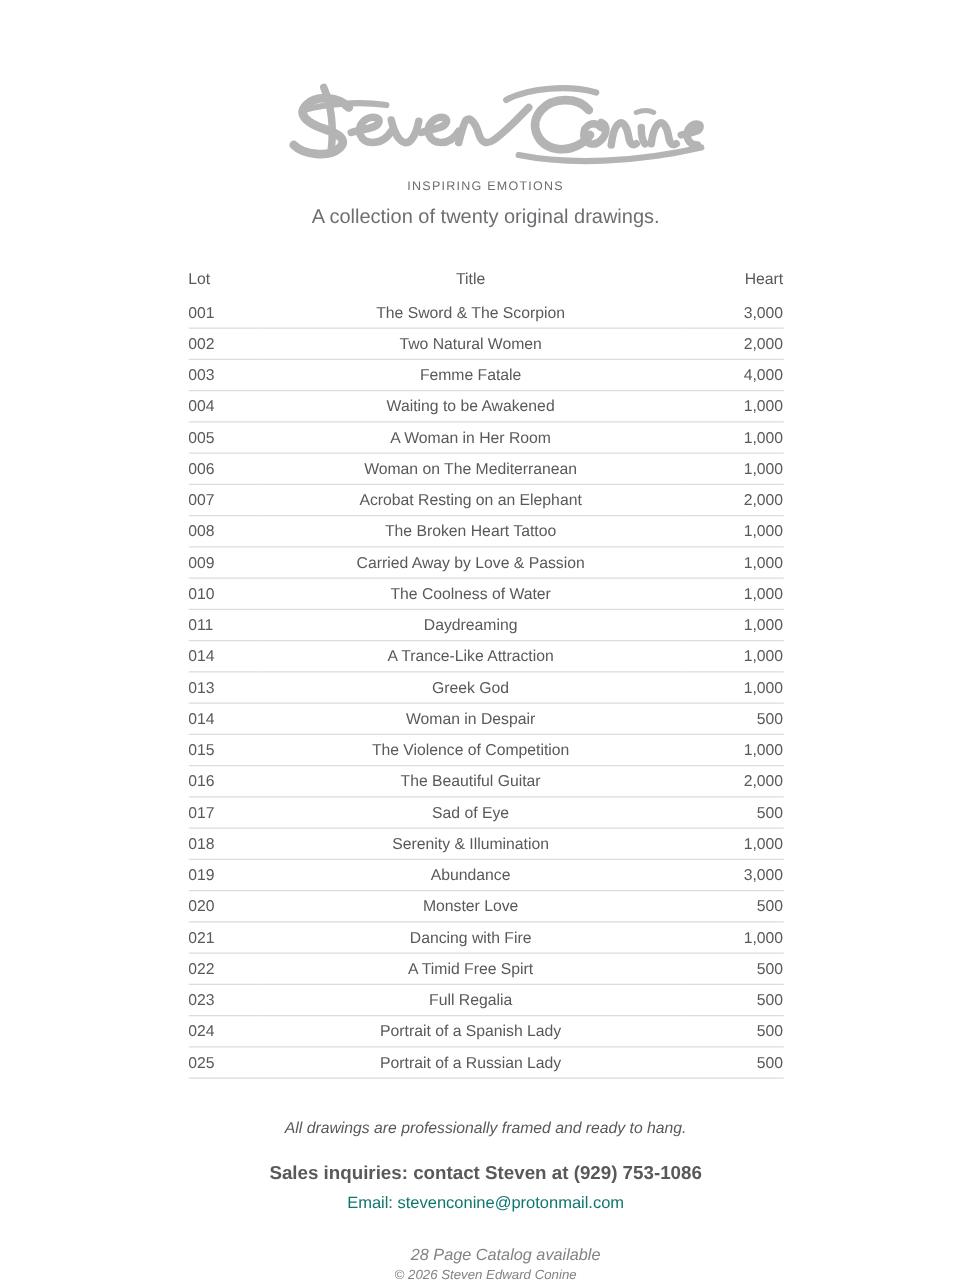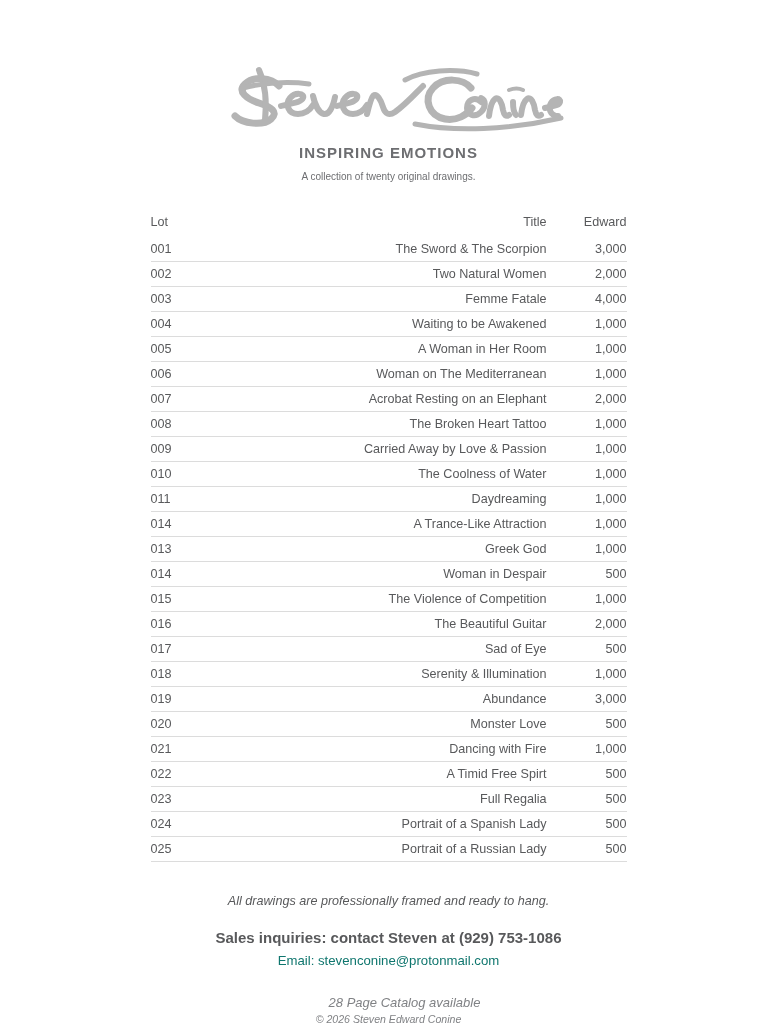--- a/index.html
+++ b/index.html
@@ -32,28 +32,28 @@
   .signature-logo {
     width: 360px;
     height: 72px;
     margin: 0 auto;
     display: block;
   }
   .signature-logo svg { display: block; width: 100%; height: 100%; }
 
   .tagline {
     margin-top: 10px;
-    font-size: 15px;
-    font-weight: bold;
+    font-size: 10px;
+    font-weight: normal;
     letter-spacing: 1.0px;
     color: #6d6e71;
   }
   .subtitle {
     margin-top: 10px;
-    font-size: 10px;
+    font-size: 16px;
     font-weight: normal;
     color: #6d6e71;
     text-align: center;
   }
 
   
   .table-wrap {
     margin: 0 auto;
     width: 476px;
     padding-top: 25px;
@@ -68,21 +68,21 @@
     font-size: 12.6px;
     font-weight: normal;
     color: #58595b;
     padding: 0;
     height: 24px;
     vertical-align: middle;
     white-space: nowrap;
     overflow: hidden;
   }
   .col-lot   { width: 56px;  text-align: left; }
-  .col-title { text-align: right; margin-left: 48px; }
+  .col-title { text-align: center; margin-left: 48px; }
   .col-price { width: 80px; text-align: right; }
 
   table.catalog thead th {
     height: 30px;
     border: none;
   }
   table.catalog tbody tr td {
     border-bottom: 1px solid #dcdcdc;
   }
   table.catalog tbody tr:first-child td {
@@ -170,21 +170,21 @@
     <div class="tagline">INSPIRING EMOTIONS</div>
     <div class="subtitle">A collection of twenty original drawings.</div>
   </div>
 
   <div class="table-wrap">
     <table class="catalog">
       <thead>
         <tr>
           <th class="col-lot">Lot</th>
           <th class="col-title">Title</th>
-          <th class="col-price">Edward</th>
+          <th class="col-price">Heart</th>
         </tr>
       </thead>
       <tbody id="catalog-body">
           <tr>
             <td class="col-lot">001</td>
             <td class="col-title">The Sword &amp; The Scorpion</td>
             <td class="col-price">3,000</td>
           </tr>
           <tr>
             <td class="col-lot">002</td>

